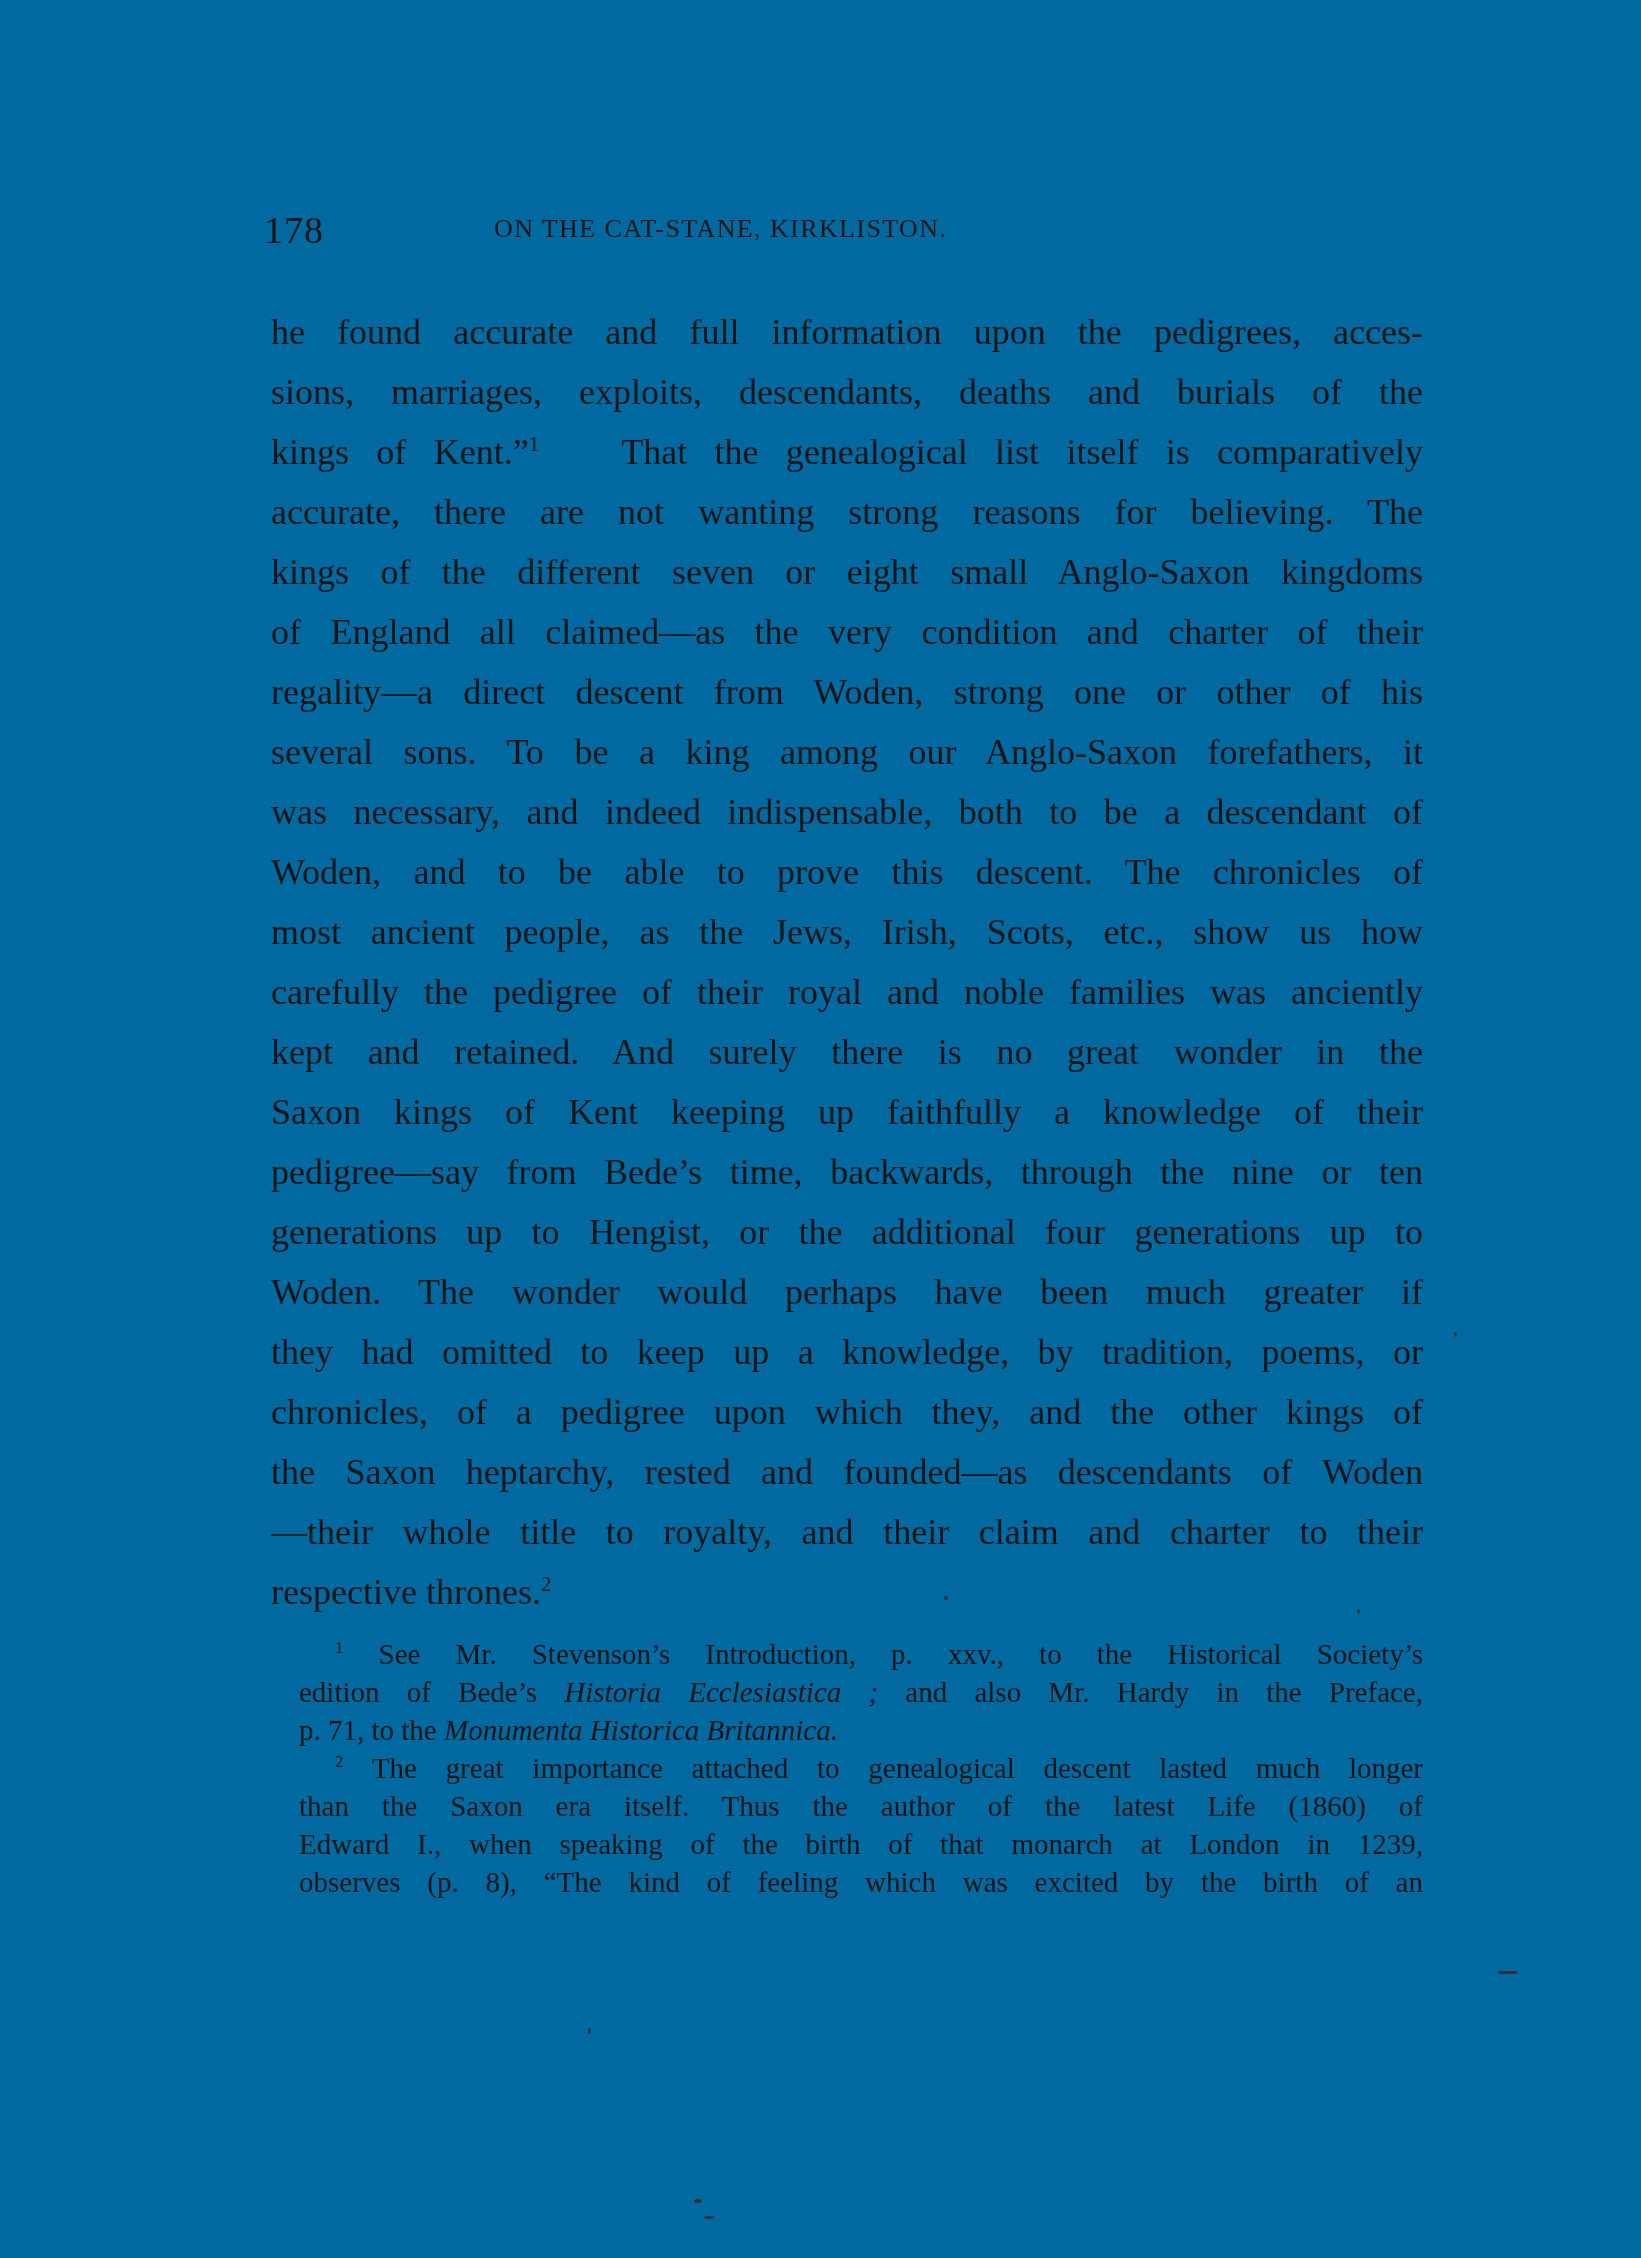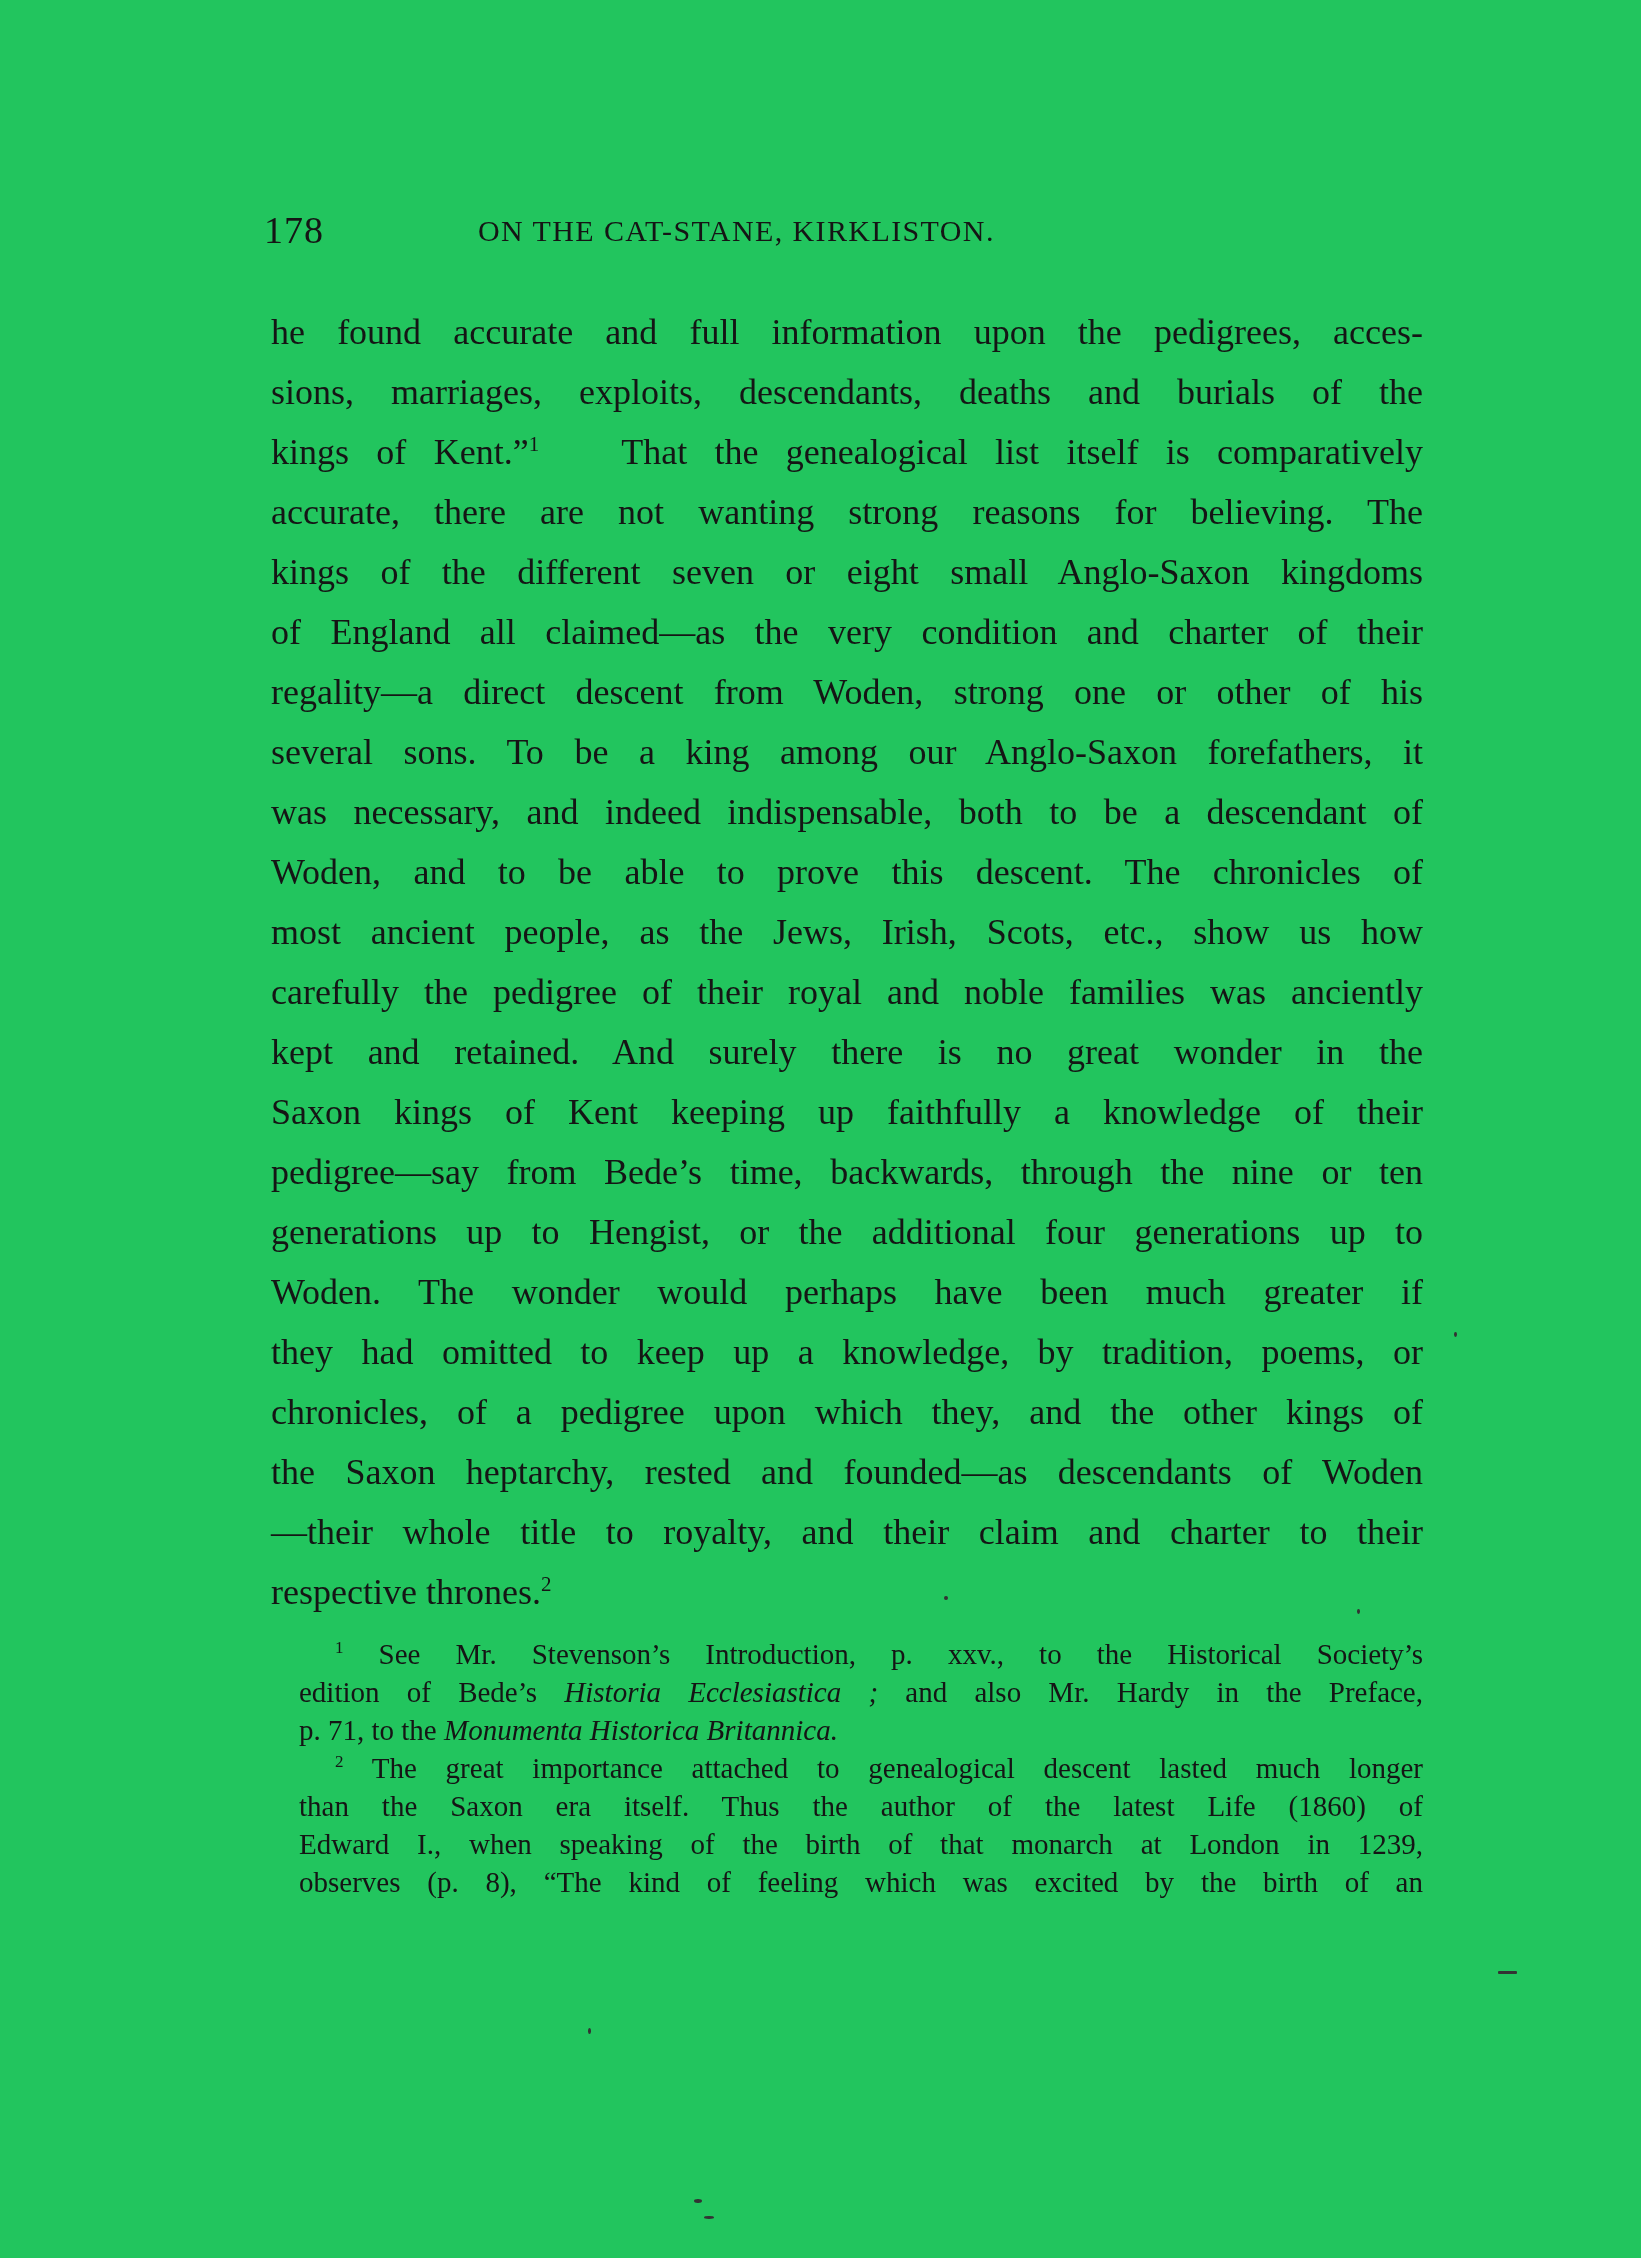--- a/index.html
+++ b/index.html
@@ -1,20 +1,20 @@
 <!DOCTYPE html>
 <html><head>
   <meta charset="utf-8">
   <style>
     html, body { margin: 0; padding: 0; background: #ffffff; }
     body { width: 1641px; height: 2259px; position: relative; overflow: hidden; }
-    .page { position: absolute; left: 0; top: 0; width: 1641px; height: 2259px; background: #22c55e; color: #151515; font-family: "Liberation Serif", "DejaVu Serif", serif; }
+    .page { position: absolute; left: 0; top: 0; width: 1641px; height: 2259px; background: #0369a1; color: #151515; font-family: "Liberation Serif", "DejaVu Serif", serif; }
     .running-head { position: absolute; top: 208px; left: 264px; width: 1159px; height: 57px; }
     .page-number { position: absolute; left: 0; top: 0; font-size: 38px; letter-spacing: 1px; }
-    .head-title { position: absolute; left: 214px; top: 5.7px; font-size: 30px; letter-spacing: 1.4px; }
+    .head-title { position: absolute; left: 230px; top: 5.7px; font-size: 26px; letter-spacing: 1.4px; }
     .body-text { position: absolute; left: 271px; top: 302px; width: 1152px; }
     .line { display: block; font-size: 36px; line-height: 60px; height: 60px; white-space: nowrap; text-align: justify; text-align-last: justify; }
     .line.last { text-align-last: left; }
     sup { font-size: 21px; line-height: 0; vertical-align: 13.4px; }
     .notes { position: absolute; left: 271px; top: 1635px; width: 1152px; }
     .note-line { display: block; font-size: 29px; line-height: 38px; height: 38px; white-space: nowrap; text-align: justify; text-align-last: justify; margin-left: 28px; }
     .note-line.last { text-align-last: left; }
     .note-line.indent { padding-left: 36px; }
     .note-line i { font-style: italic; }
     .note-sup { font-size: 17px; vertical-align: 11.5px; line-height: 0; }

